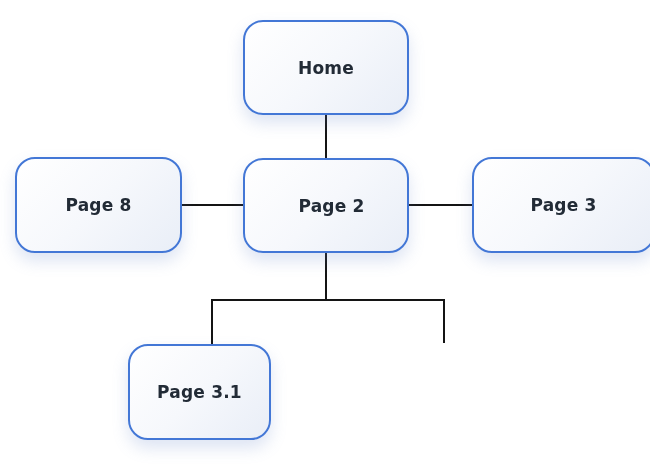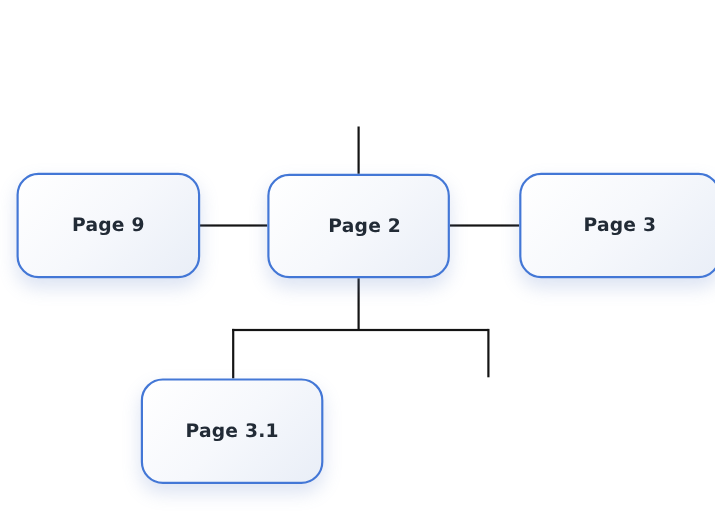--- a/index.html
+++ b/index.html
@@ -41,21 +41,21 @@
     background: #141414;
   }
   .connector.h { height: 2px; }
   .connector.v { width: 2px; }
 
   
   #node-home    { left: 243px; top: 20px; }
   #node-page1   { left: 15px;  top: 157px; width: 167px; height: 96px; }
   #node-page2   { left: 243px; top: 158px; padding-left: 11px; }
   #node-page3   { left: 472px; top: 157px; width: 183px; height: 96px; }
-  #node-page31  { left: 128px; top: 344px; width: 166px; height: 96px; }
+  #node-page31  { left: 128px; top: 344px; width: 143px; height: 96px; }
   #node-page32  { left: 360px; top: 343px; width: 166px; height: 96px; }
 
   
   #edge-home-page2     { left: 325px; top: 115px; height: 43px; }
   #edge-page1-page2    { left: 181px; top: 204px; width: 62px; }
   #edge-page2-page3    { left: 409px; top: 204px; width: 63px; }
   #edge-page2-stem     { left: 325px; top: 253px; height: 47px; }
   #edge-children-bus   { left: 211px; top: 299px; width: 233px; }
   #edge-drop-page31    { left: 211px; top: 299px; height: 45px; }
   #edge-drop-page32    { left: 443px; top: 299px; height: 44px; }
@@ -66,23 +66,26 @@
 <div class="canvas">
 
   <div class="connector v" id="edge-home-page2"></div>
   <div class="connector h" id="edge-page1-page2"></div>
   <div class="connector h" id="edge-page2-page3"></div>
   <div class="connector v" id="edge-page2-stem"></div>
   <div class="connector h" id="edge-children-bus"></div>
   <div class="connector v" id="edge-drop-page31"></div>
   <div class="connector v" id="edge-drop-page32"></div>
 
+  <div class="node" id="node-home">
+    <span class="node-label">Home</span>
+  </div>
 
   <div class="node" id="node-page1">
-    <span class="node-label">Page 9</span>
+    <span class="node-label">Page 8</span>
   </div>
 
   <div class="node" id="node-page2">
     <span class="node-label">Page 2</span>
   </div>
 
   <div class="node" id="node-page3">
     <span class="node-label">Page 3</span>
   </div>
 

